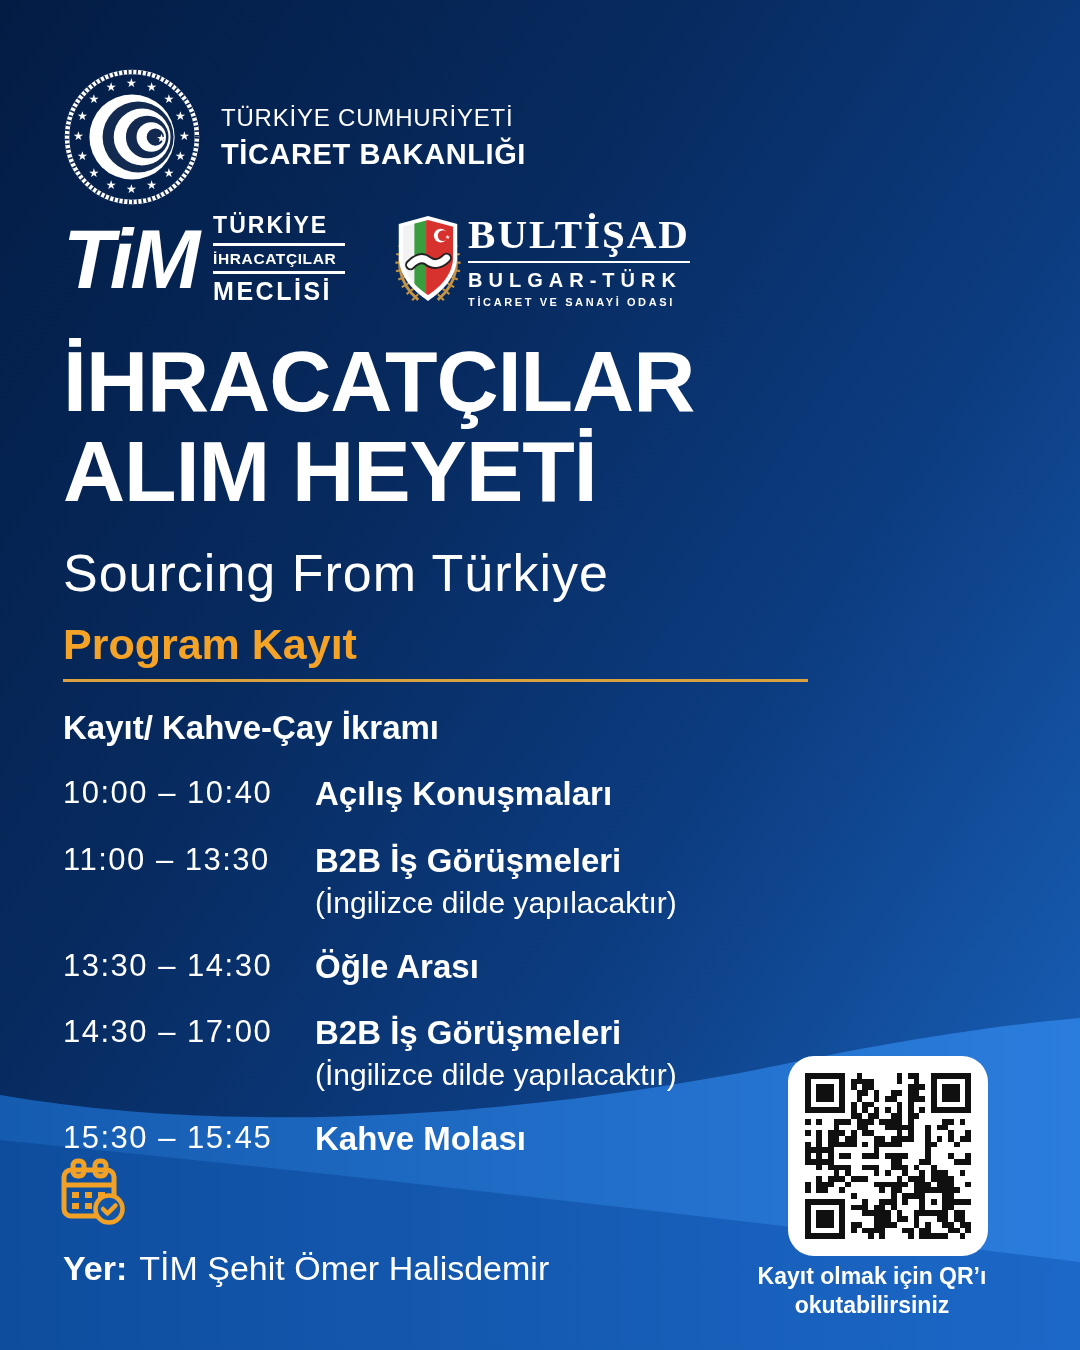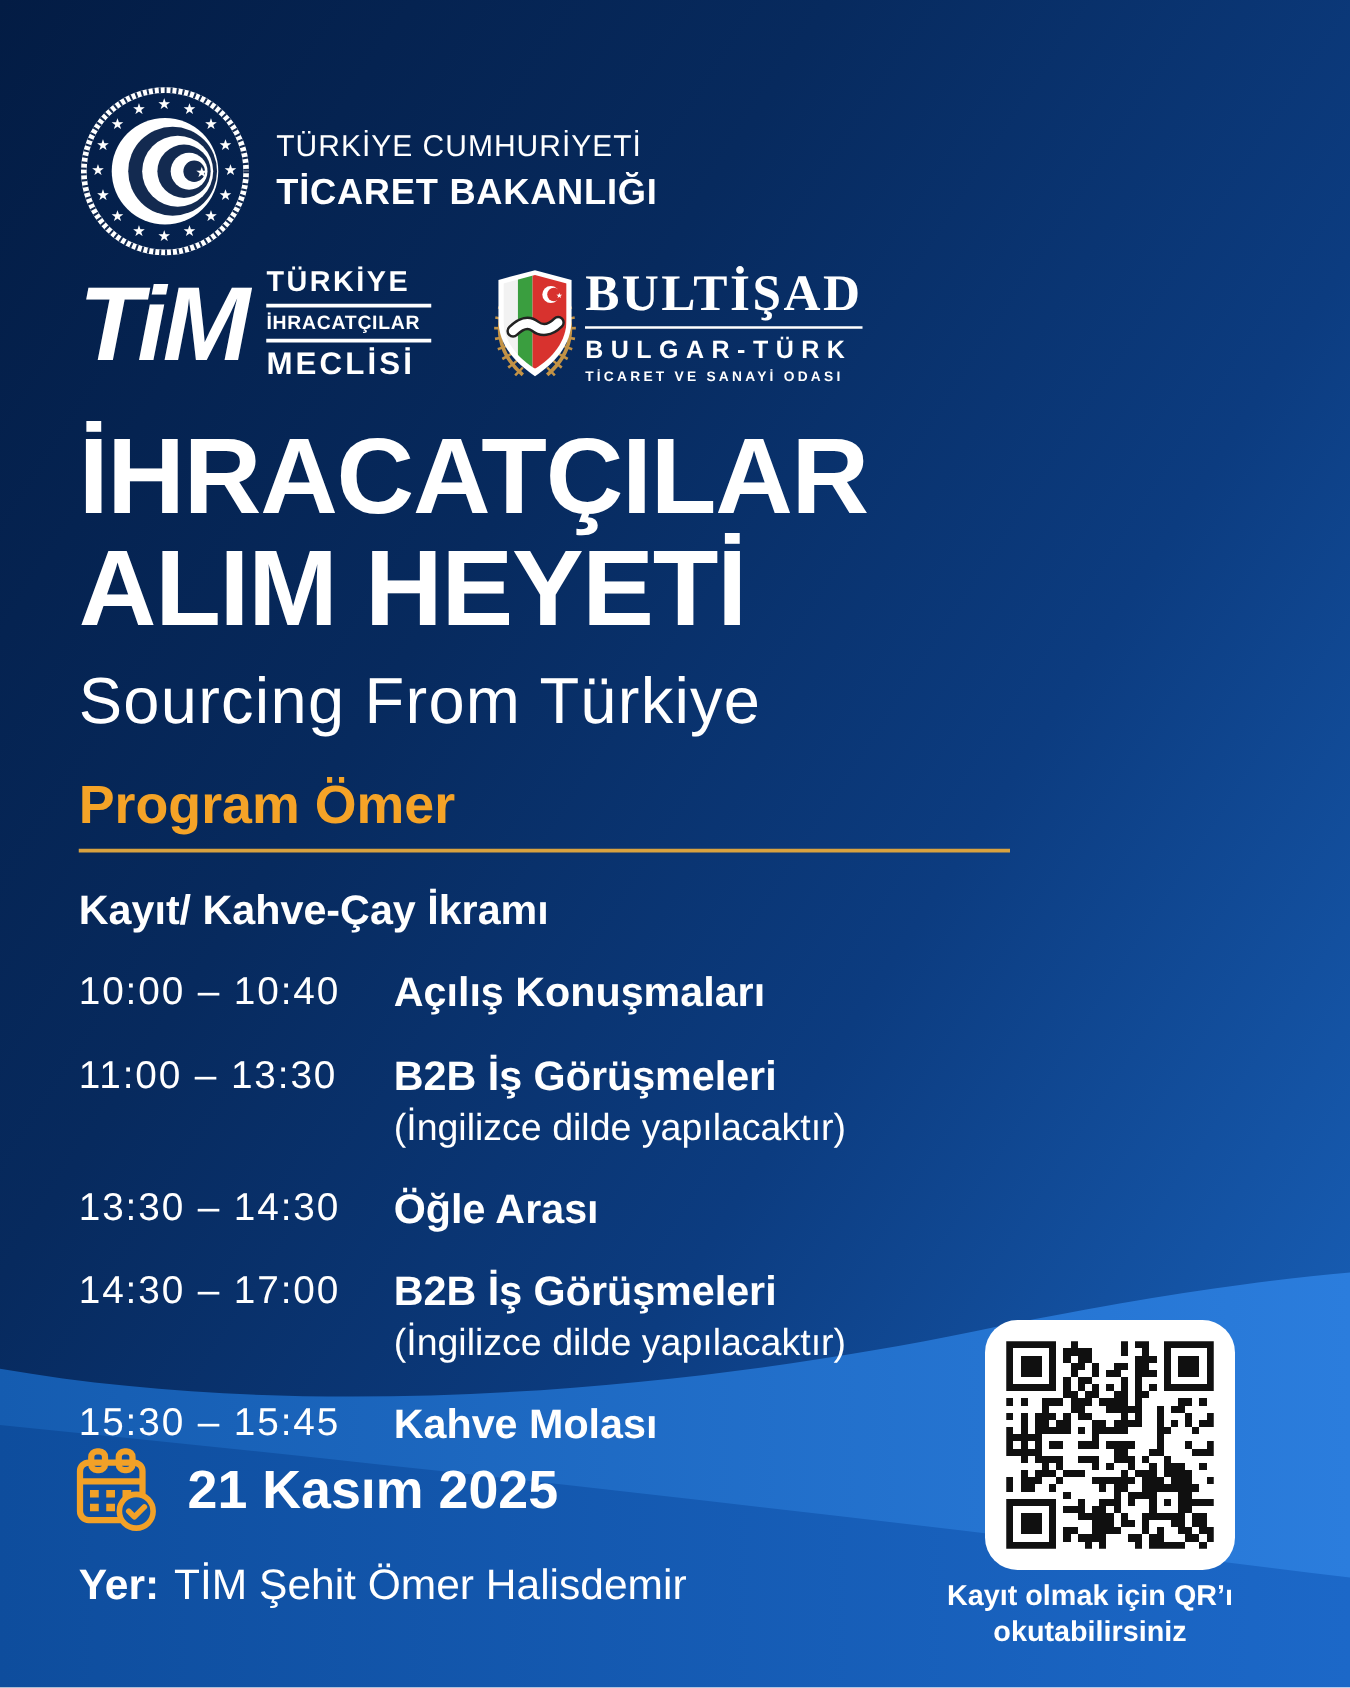--- a/index.html
+++ b/index.html
@@ -30,21 +30,21 @@
   .bult{ display:flex; align-items:center; margin-left:44px; }
   .bult-emblem{ width:78px; height:96px; }
   .bult-text{ margin-left:1px; }
   .bult-text .b1{ font-family:"Liberation Serif", serif; font-size:41px; font-weight:700; letter-spacing:2px; border-bottom:2px solid #fff; padding-bottom:3px; }
   .bult-text .b2{ font-size:20px; font-weight:700; letter-spacing:6px; margin-top:6px; }
   .bult-text .b3{ font-size:11px; font-weight:700; letter-spacing:2.6px; margin-top:4px; }
 
   
   .title-block{ position:absolute; left:63px; top:336px; }
   .title-line{ font-size:86px; font-weight:800; letter-spacing:-1px; line-height:1.05; }
-  .subtitle{ font-size:52px; font-weight:300; letter-spacing:1px; margin-top:14px; }
+  .subtitle{ font-size:52px; font-weight:300; letter-spacing:1px; margin-top:26px; }
 
   
   .program{ position:absolute; left:63px; top:620px; width:745px; }
   .program-heading{ font-size:43px; font-weight:800; color:#F5A327; }
   .program-divider{ height:3px; background:#D9A23F; margin-top:10px; }
   .prow{ display:flex; margin-top:25px; }
   .ptime{ width:252px; flex:0 0 auto; font-size:31px; font-weight:400; letter-spacing:1.5px; line-height:1.3; }
   .pact{ font-size:33px; font-weight:700; line-height:1.25; }
   .pnote{ font-size:30px; font-weight:400; margin-left:252px; line-height:1.2; margin-top:4px; }
 
@@ -156,21 +156,21 @@
       </div>
     </div>
 
     <div class="title-block">
       <div class="title-line">İHRACATÇILAR</div>
       <div class="title-line">ALIM HEYETİ</div>
       <div class="subtitle">Sourcing From Türkiye</div>
     </div>
 
     <div class="program">
-      <div class="program-heading">Program Ömer</div>
+      <div class="program-heading">Program Kayıt</div>
       <div class="program-divider"></div>
 
       <div class="prow">
         <div class="pact">Kayıt/ Kahve-Çay İkramı</div>
       </div>
       <div class="prow">
         <div class="ptime">10:00 – 10:40</div>
         <div class="pact">Açılış Konuşmaları</div>
       </div>
       <div>
@@ -204,21 +204,20 @@
         <rect x="13" y="3" width="11" height="15" rx="4.5" fill="none" stroke="#F2A127" stroke-width="5"></rect>
         <rect x="35" y="3" width="11" height="15" rx="4.5" fill="none" stroke="#F2A127" stroke-width="5"></rect>
         <rect x="12" y="34" width="7" height="6" fill="#F2A127"></rect>
         <rect x="25" y="34" width="7" height="6" fill="#F2A127"></rect>
         <rect x="38" y="34" width="7" height="6" fill="#F2A127"></rect>
         <rect x="12" y="45" width="7" height="6" fill="#F2A127"></rect>
         <rect x="25" y="45" width="7" height="6" fill="#F2A127"></rect>
         <circle cx="49" cy="51" r="13.5" fill="#1156A6" stroke="#F2A127" stroke-width="4.5"></circle>
         <path d="M43,51 l4.5,4.5 l8,-8" fill="none" stroke="#F2A127" stroke-width="4.5" stroke-linecap="round" stroke-linejoin="round"></path>
       </svg>
-      <div class="date-text">21 Kasım 2025</div>
     </div>
 
     <div class="venue">
       <div class="venue-label">Yer:</div>
       <div>
         <div>TİM Şehit Ömer Halisdemir</div>
       </div>
     </div>
 
     <div class="qr-card">

